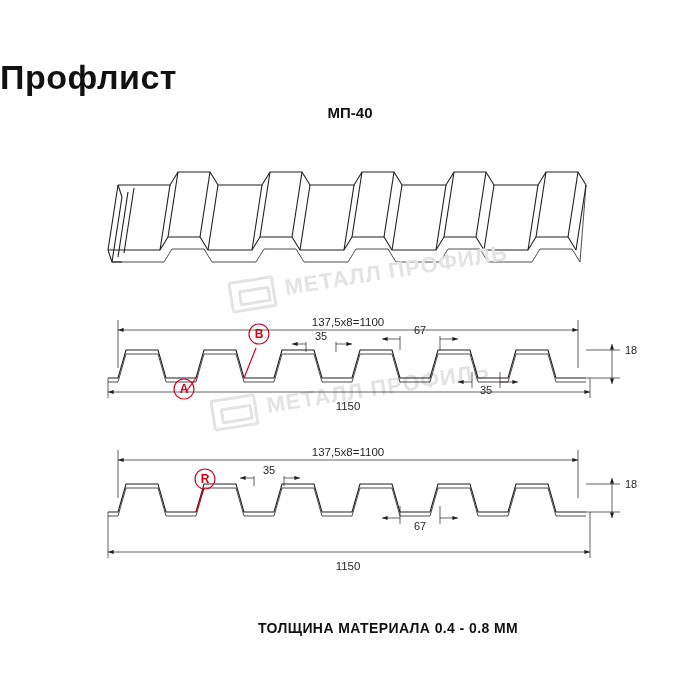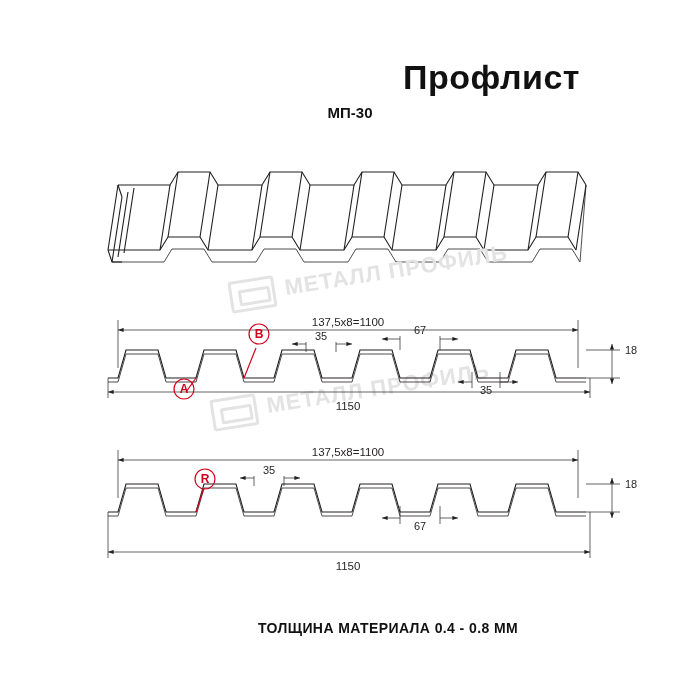--- a/index.html
+++ b/index.html
@@ -9,21 +9,21 @@
     font-family:"Liberation Sans", sans-serif;
     color:#1a1a1a;
     position:relative;
     overflow:hidden;
   }
   .sheet{position:absolute;inset:0;}
 
   
   .title{
     position:absolute;top:58px;left:0;width:580px;
-    text-align:right;
+    text-align:left;
     font-size:34px;font-weight:bold;letter-spacing:.5px;
     color:#111;
   }
   .subtitle{
     position:absolute;top:104px;left:0;width:700px;
     text-align:center;
     font-size:15px;font-weight:bold;color:#111;
   }
 
   
@@ -65,21 +65,21 @@
   .dimtxt{font-family:"Liberation Sans",sans-serif;font-size:11.5px;fill:#231f20;}
   .dimtxt-s{font-family:"Liberation Sans",sans-serif;font-size:11px;fill:#231f20;}
   .circ{fill:none;stroke:#d0021b;stroke-width:1.2;}
 </style>
 </head>
 <body>
 
 <div class="sheet">
 
   <div class="title">Профлист</div>
-  <div class="subtitle">МП-30</div>
+  <div class="subtitle">МП-40</div>
 
   <svg width="700" height="700">
     <g class="ln">
 
       <path d="M118,185 L170,185 L178,172 L210,172 L218,185 L262,185 L270,172 L302,172 L310,185 L354,185
                L362,172 L394,172 L402,185 L446,185 L454,172 L486,172 L494,185 L538,185 L546,172 L578,172 L586,185"></path>
 
       <path d="M108,250 L160,250 L168,237 L200,237 L208,250 L252,250 L260,237 L292,237 L300,250 L344,250
                L352,237 L384,237 L392,250 L436,250 L444,237 L476,237 L484,250 L528,250 L536,237 L568,237 L576,250"></path>
 

